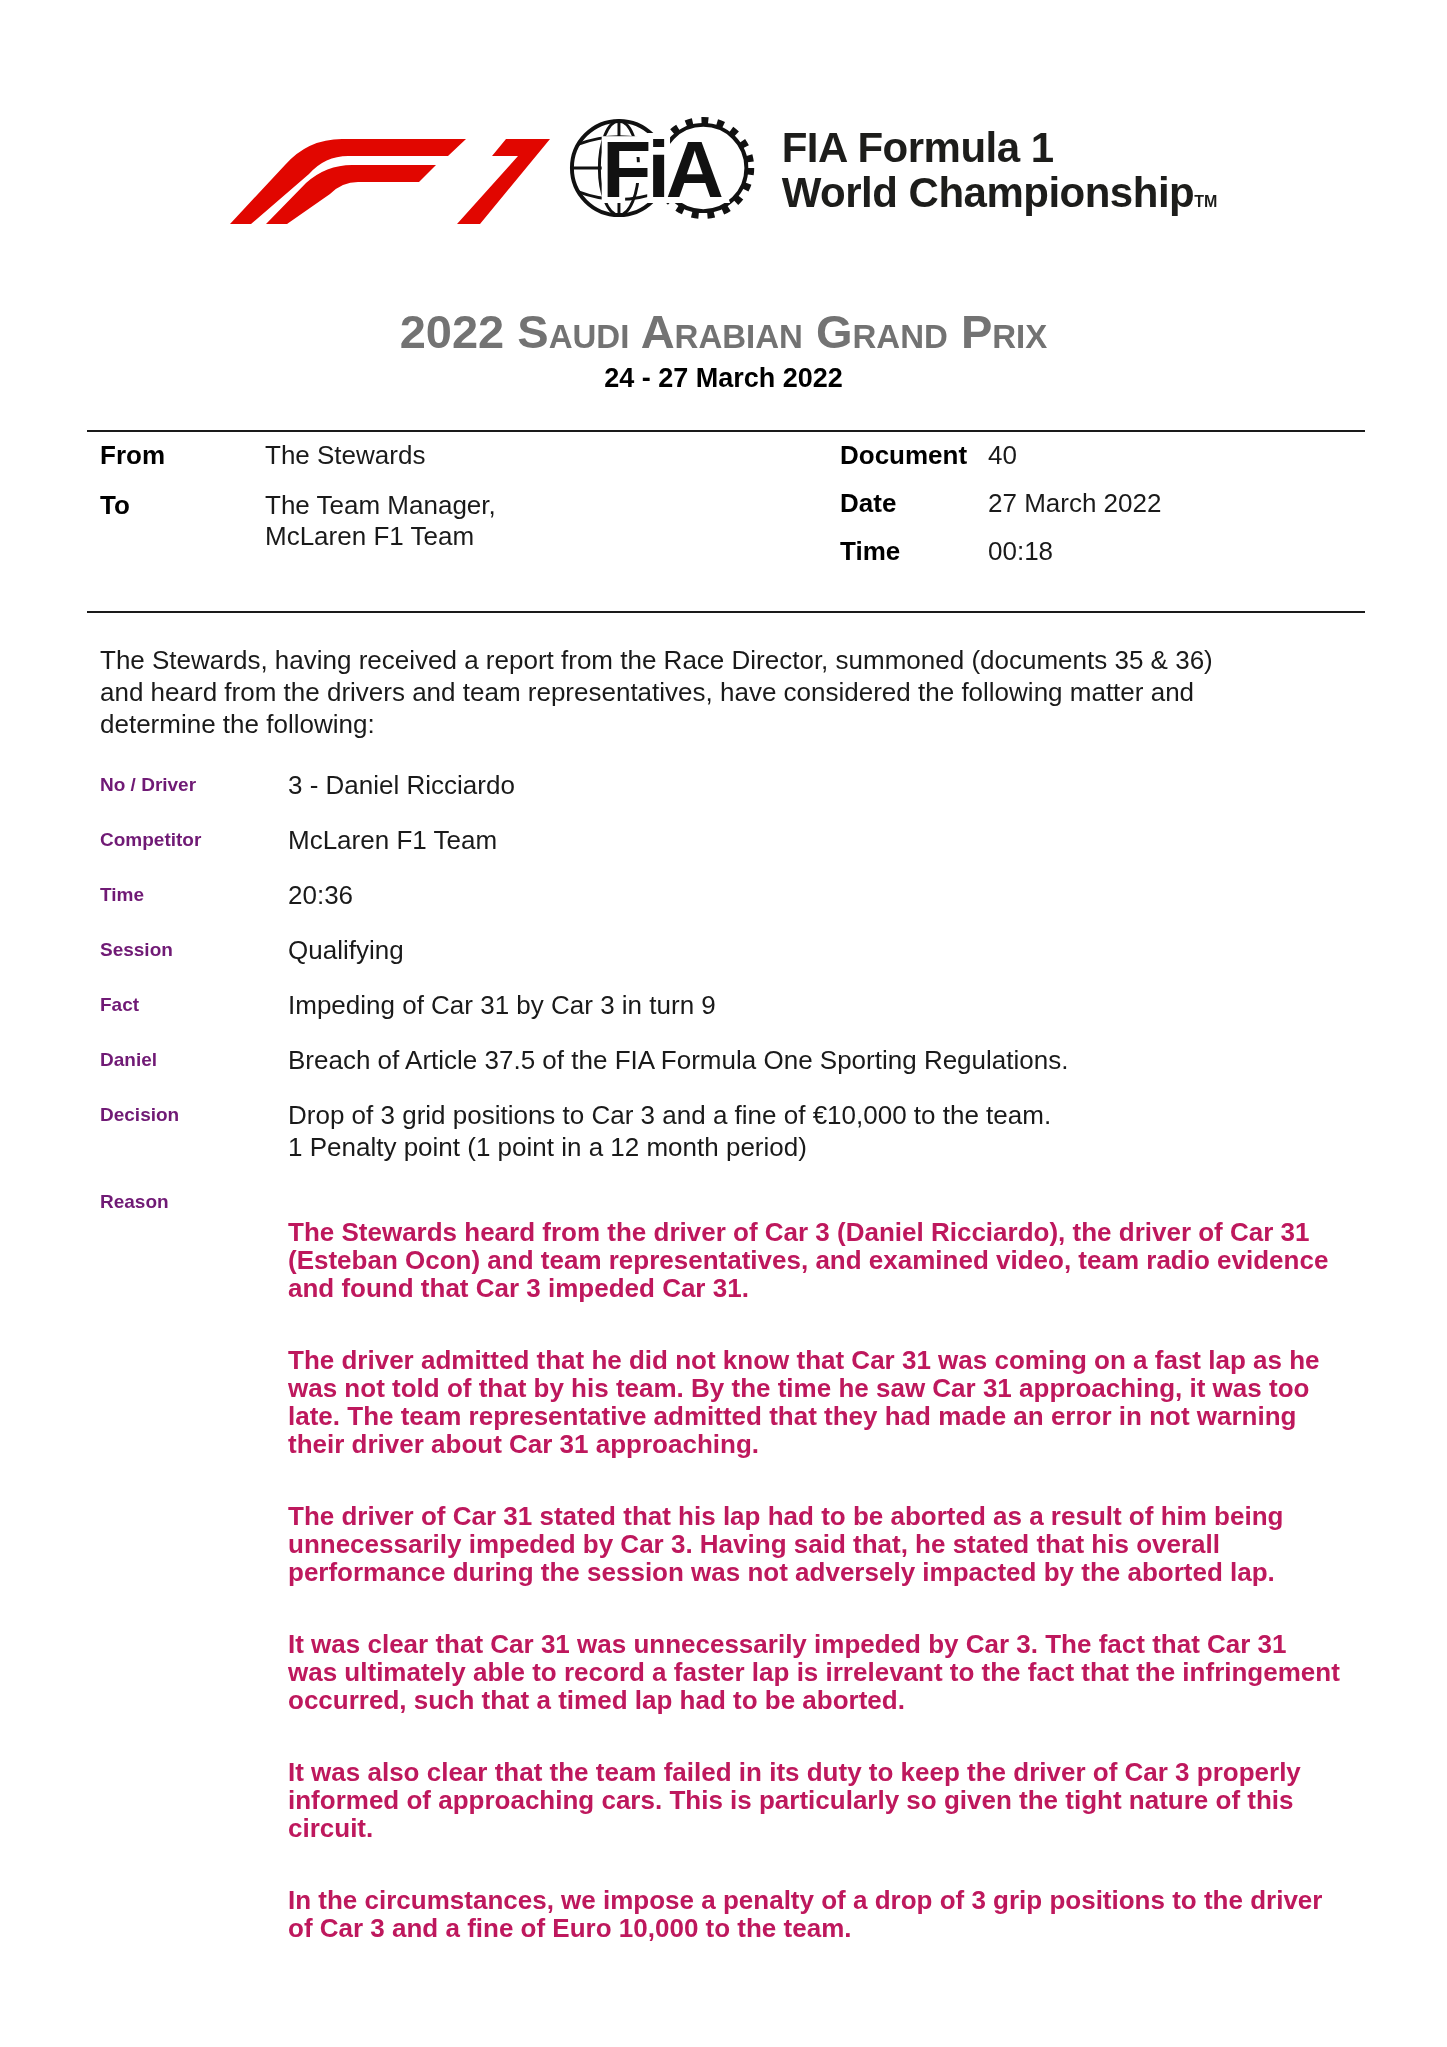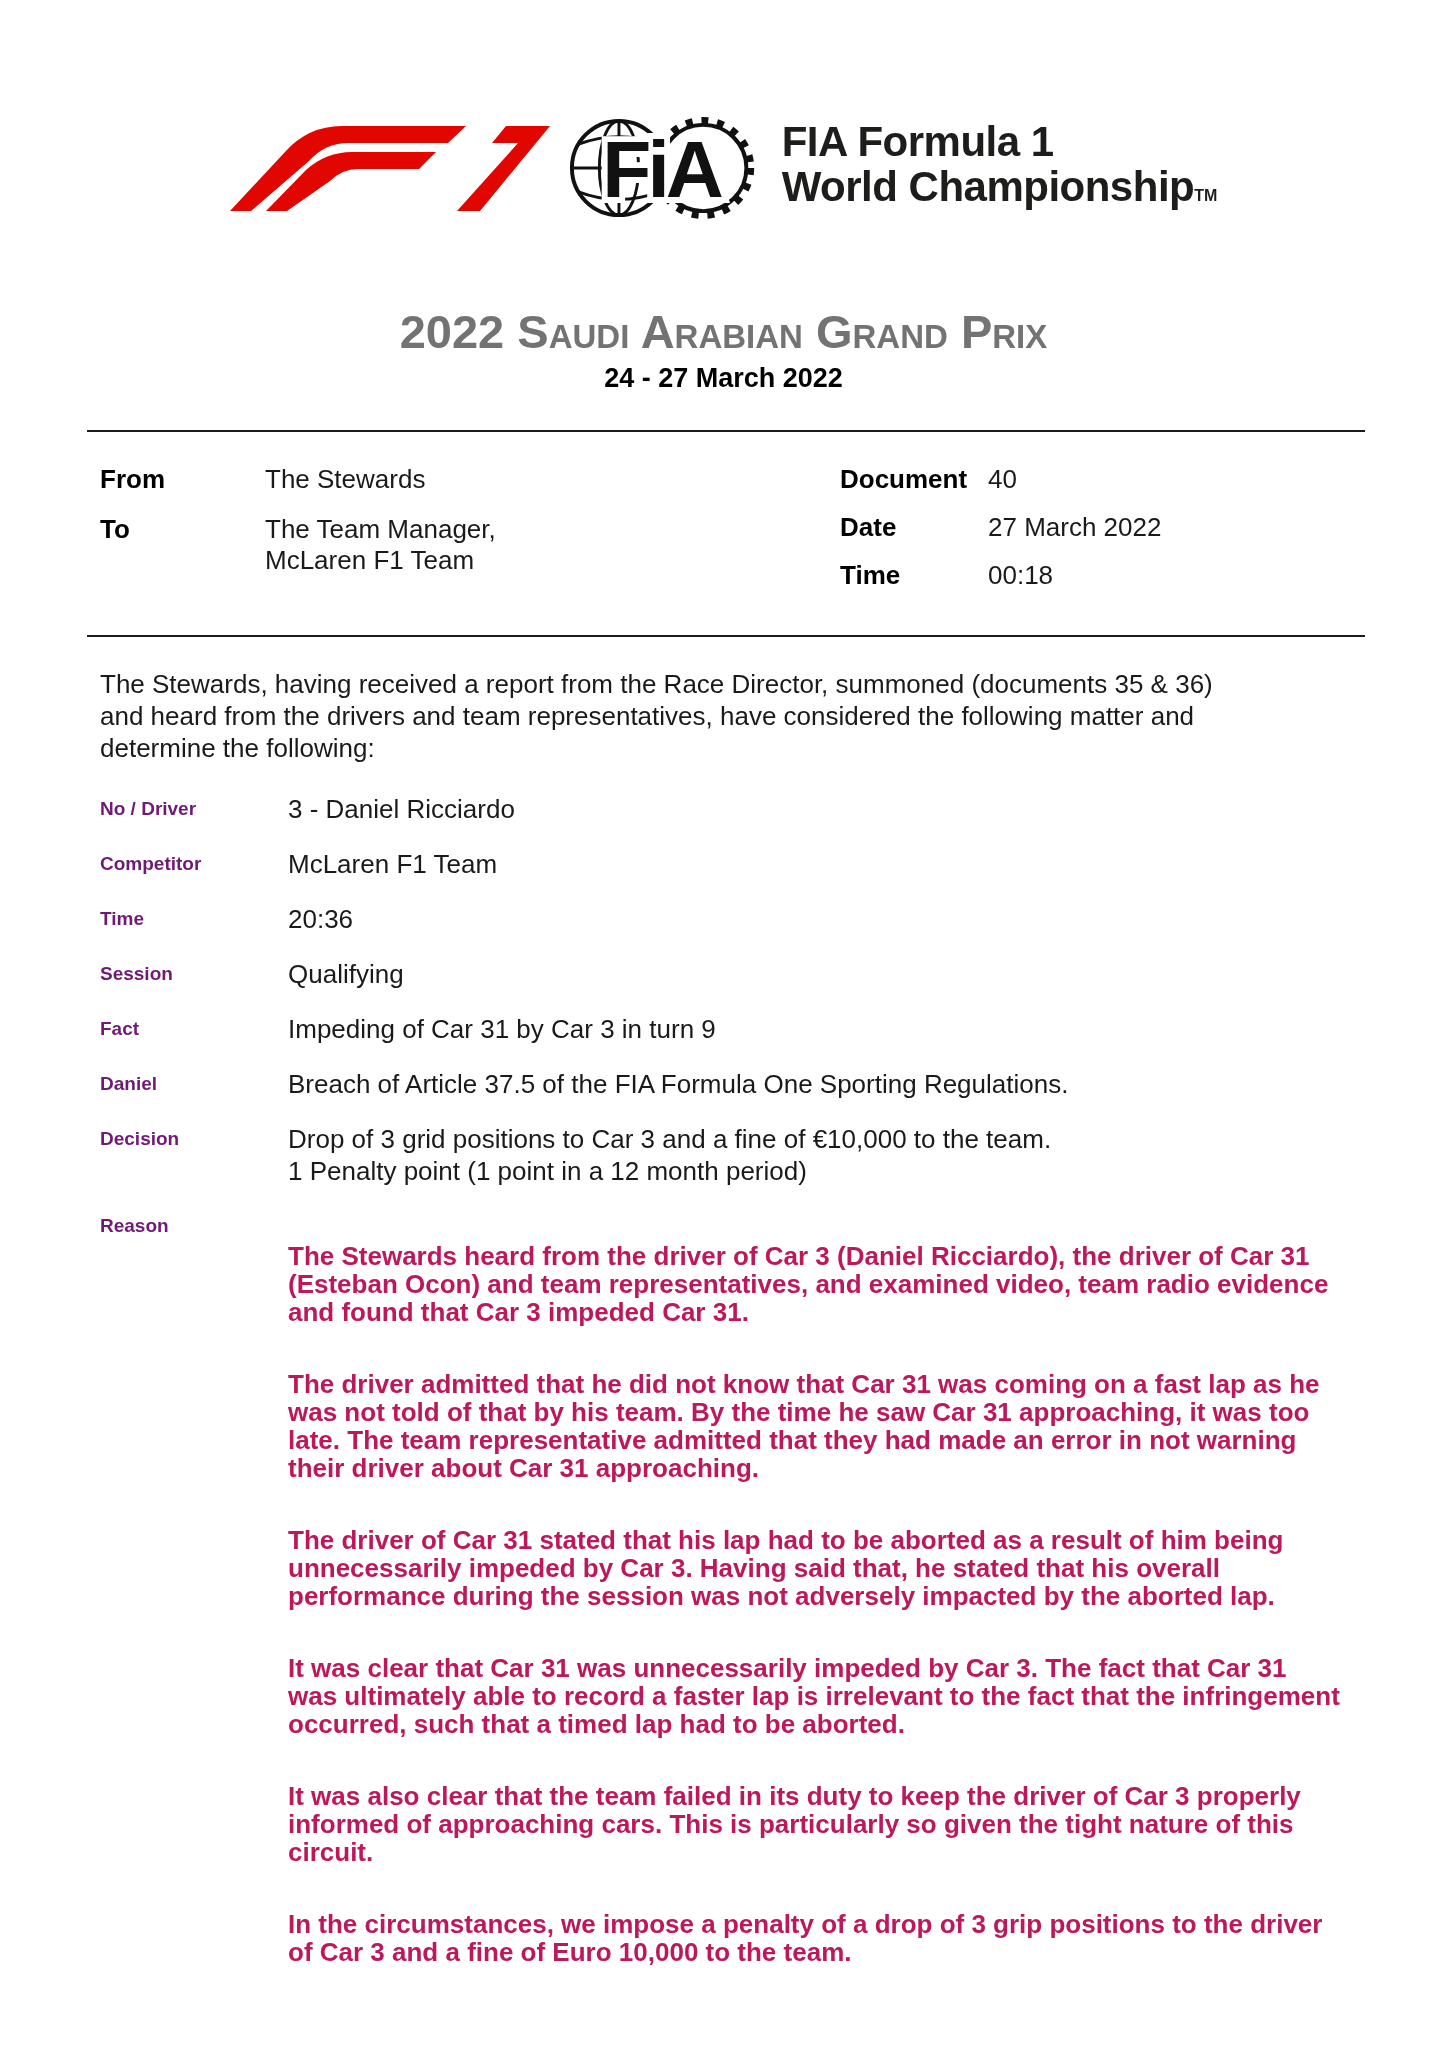--- a/index.html
+++ b/index.html
@@ -10,21 +10,21 @@
     background:#ffffff;
     font-family:"Liberation Sans", sans-serif;
     color:#1a1a1a;
     overflow:hidden;
   }
   
   .brand-row{
     margin-top:112px;
     display:flex;
     justify-content:center;
-    align-items:center;
+    align-items:flex-end;
     gap:18px;
   }
   .f1-logo-svg{width:320px;height:85px;flex:0 0 auto;}
   .fia-logo-svg{width:196px;height:112px;flex:0 0 auto;}
   .brand-text{
     color:#1d1d1b;
     font-weight:700;
     font-size:42px;
     line-height:45px;
     letter-spacing:-0.5px;
@@ -57,21 +57,21 @@
   
   .rule{
     border:none;
     border-top:2px solid #1a1a1a;
     margin:36px 0 0 87px;
     width:1278px;
   }
   
   .meta{
     display:flex;
-    padding:32px 0 27px 100px;
+    padding:8px 0 27px 100px;
     font-size:26px;
     line-height:31px;
   }
   .meta-left{width:740px;flex:0 0 auto;}
   .meta-right{flex:0 0 auto;}
   .mrow{display:flex;margin-bottom:19px;}
   .mrow:last-child{margin-bottom:0;}
   .mlabel{font-weight:700;color:#000;}
   .meta-left .mlabel{width:165px;flex:0 0 auto;}
   .meta-right .mlabel{width:148px;flex:0 0 auto;}

